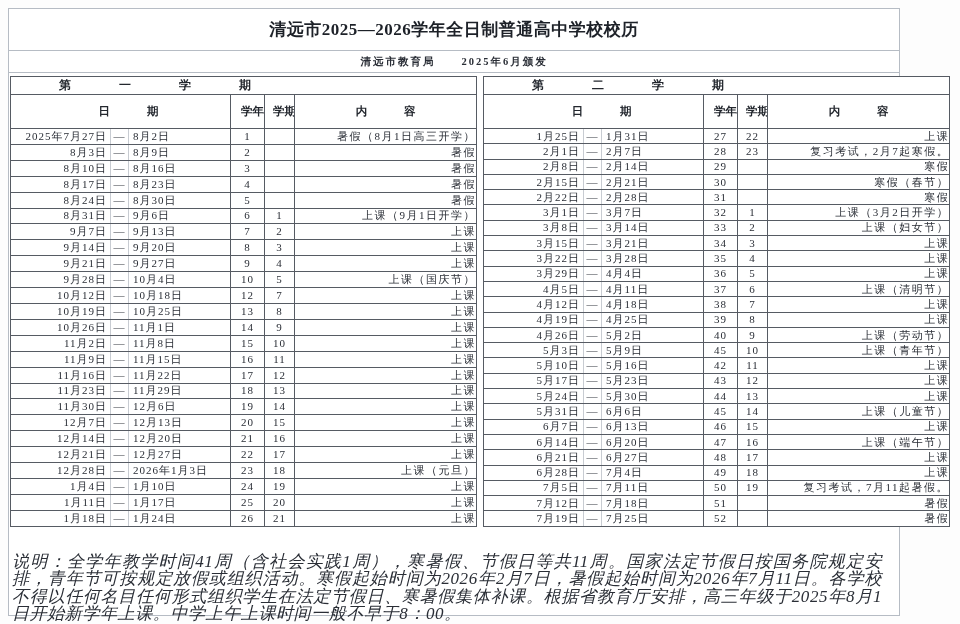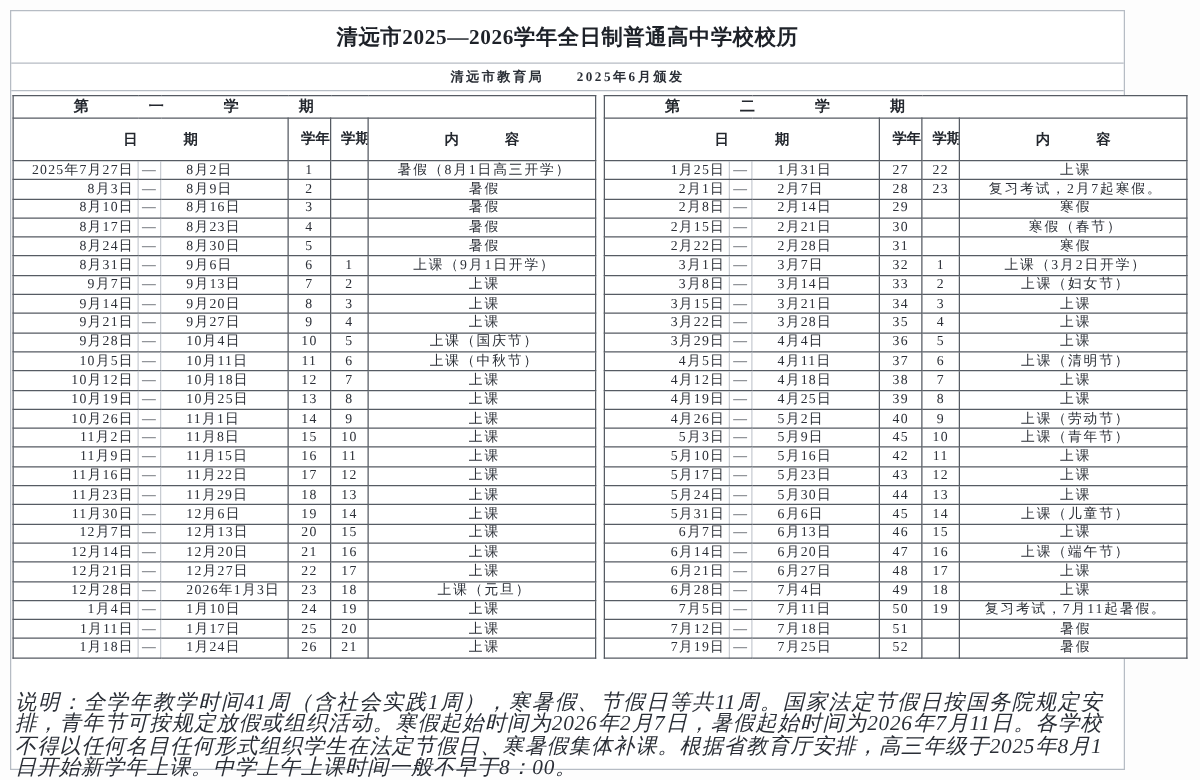--- a/index.html
+++ b/index.html
@@ -36,23 +36,23 @@
   tr.hdr-row th { height:34px; font-weight:bold; font-size:11.5px; text-align:center; color:#23272e; }
   th.h-date    { letter-spacing:3.2em; text-indent:3.2em;padding-left:16px; }
   th.h-content { letter-spacing:3.2em; text-indent:3.2em; }
   .vwrap {
     display:block; width:1.15em; margin:0 auto; word-break:break-all;
     line-height:1.35; letter-spacing:0; text-indent:0; text-align:center;
   }
   td { height:15.3px; line-height:1; font-size:11px; letter-spacing:1px; }
   td.c-start { text-align:right; padding-right:3px; border-right-color:#c8ccd2; }
   td.c-dash  { text-align:center; border-left-color:#c8ccd2; border-right-color:#c8ccd2; color:#3a3f47; }
-  td.c-end   { text-align:left; padding-left:20px; border-left-color:#c8ccd2; }
+  td.c-end   { text-align:left; padding-left:4px; border-left-color:#c8ccd2; }
   td.c-year, td.c-term { text-align:center; }
-  td.c-content { text-align:center; padding-left:4px; letter-spacing:1.5px; }
+  td.c-content { text-align:right; padding-left:4px; letter-spacing:1.5px; }
   .notes {
     margin:26px 17px 0 3px; font-size:17px; line-height:17.5px;
     text-align:justify; letter-spacing:0.6px; color:#2a2e36;font-style:italic;
   }
 </style>
 </head>
 <body>
 
 <div class="doc-frame">
 
@@ -167,28 +167,20 @@
           </tr>
           <tr>
             <td class="c-start">9月28日</td>
             <td class="c-dash">—</td>
             <td class="c-end">10月4日</td>
             <td class="c-year">10</td>
             <td class="c-term">5</td>
             <td class="c-content">上课（国庆节）</td>
           </tr>
           <tr>
-            <td class="c-start">10月5日</td>
-            <td class="c-dash">—</td>
-            <td class="c-end">10月11日</td>
-            <td class="c-year">11</td>
-            <td class="c-term">6</td>
-            <td class="c-content">上课（中秋节）</td>
-          </tr>
-          <tr>
             <td class="c-start">10月12日</td>
             <td class="c-dash">—</td>
             <td class="c-end">10月18日</td>
             <td class="c-year">12</td>
             <td class="c-term">7</td>
             <td class="c-content">上课</td>
           </tr>
           <tr>
             <td class="c-start">10月19日</td>
             <td class="c-dash">—</td>

